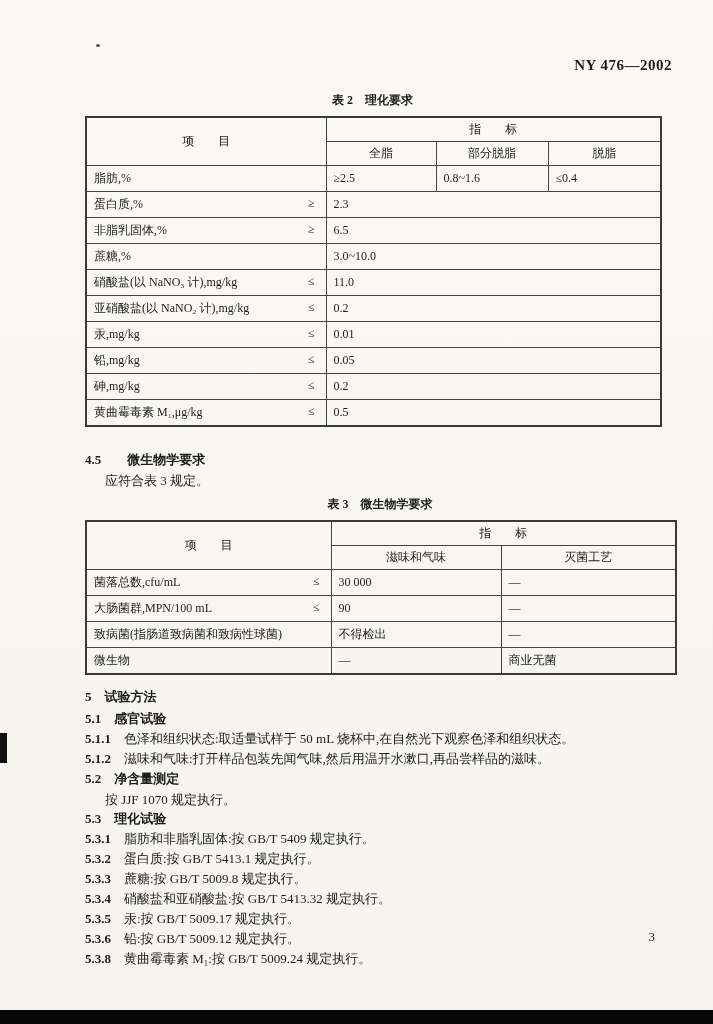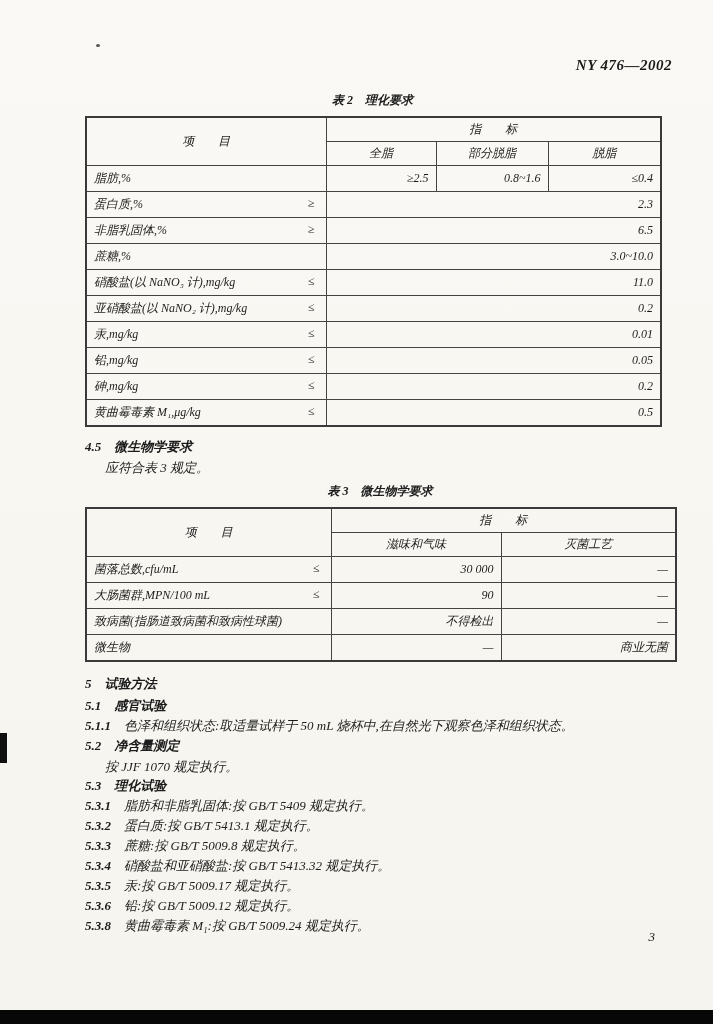--- a/index.html
+++ b/index.html
@@ -6,48 +6,47 @@
   html,body { background:#888; }
   .page {
     position:relative;
     width:713px; height:1024px;
     margin:0 auto;
     background:#f9f8f3;
     background-image:linear-gradient(180deg,#faf9f5 0%,#f7f6f1 60%,#f5f4ee 100%);
     font-family:"Liberation Serif","DejaVu Serif",serif;
     color:#1c1c1c;
     overflow:hidden;
-    font-style:italic;
   }
   .standard-code {
     position:absolute; top:57px; right:41px;
     font-size:15px; letter-spacing:0.5px; font-weight:bold;
   }
   .content { position:absolute; left:85px; top:92px; width:592px; }
 
   .tbl-title { text-align:center; font-weight:bold; font-size:12px; margin-bottom:7px; }
   .t2-title { width:575px; }
   .t3-title { width:590px; margin-top:5px; }
 
   table { border-collapse:collapse; table-layout:fixed; }
   .tbl { border:2px solid #3a3a3a; }
   .tbl td { border:1px solid #444; font-size:12px; padding:4px 7px; vertical-align:middle; }
   .t2 { width:575px; }
   .t3 { width:590px; }
   td.hd { text-align:center; padding:3px 6px; }
-  td.val { text-align:right; }
+  td.val { text-align:left; }
   .fx { display:flex; justify-content:space-between; align-items:flex-start; }
   .sym { padding-right:4px; }
   td.item { height:25px; }
 
   .clause { display:flex; align-items:baseline; font-size:13px; height:20px; }
   .clause .num { font-weight:bold; margin-right:13px; white-space:nowrap; }
   .clause .txt.b { font-weight:bold; }
   .clause.indent { padding-left:20px;align-items:center; }
-  .sec45-head { margin-top:11px; }
+  .sec45-head { margin-top:24px;gap:13px; }
   .sec5-head { margin-top:13px; height:22px; }
 
   .page-number { position:absolute; top:929px; right:58px; font-size:13px; }
 
   .artifact-bottom-bar { position:absolute; left:0; bottom:0; width:713px; height:14px; background:#070707; }
   .artifact-left-mark { position:absolute; left:0; top:733px; width:7px; height:30px; background:#101010; }
   .artifact-speck { position:absolute; left:96px; top:44px; width:4px; height:3px; background:#555; border-radius:50%; }
 </style>
 </head>
 <body>
@@ -245,20 +244,24 @@
 
     <div class="clause">
       <span class="num">5.1</span>
       <span class="txt b">感官试验</span>
     </div>
     <div class="clause">
       <span class="num">5.1.1</span>
       <span class="txt">色泽和组织状态:取适量试样于 50 mL 烧杯中,在自然光下观察色泽和组织状态。</span>
     </div>
     <div class="clause">
+      <span class="num">5.1.2</span>
+      <span class="txt">滋味和气味:打开样品包装先闻气味,然后用温开水漱口,再品尝样品的滋味。</span>
+    </div>
+    <div class="clause">
       <span class="num">5.2</span>
       <span class="txt b">净含量测定</span>
     </div>
     <div class="clause indent">
       <span class="txt">按 JJF 1070 规定执行。</span>
     </div>
     <div class="clause">
       <span class="num">5.3</span>
       <span class="txt b">理化试验</span>
     </div>

